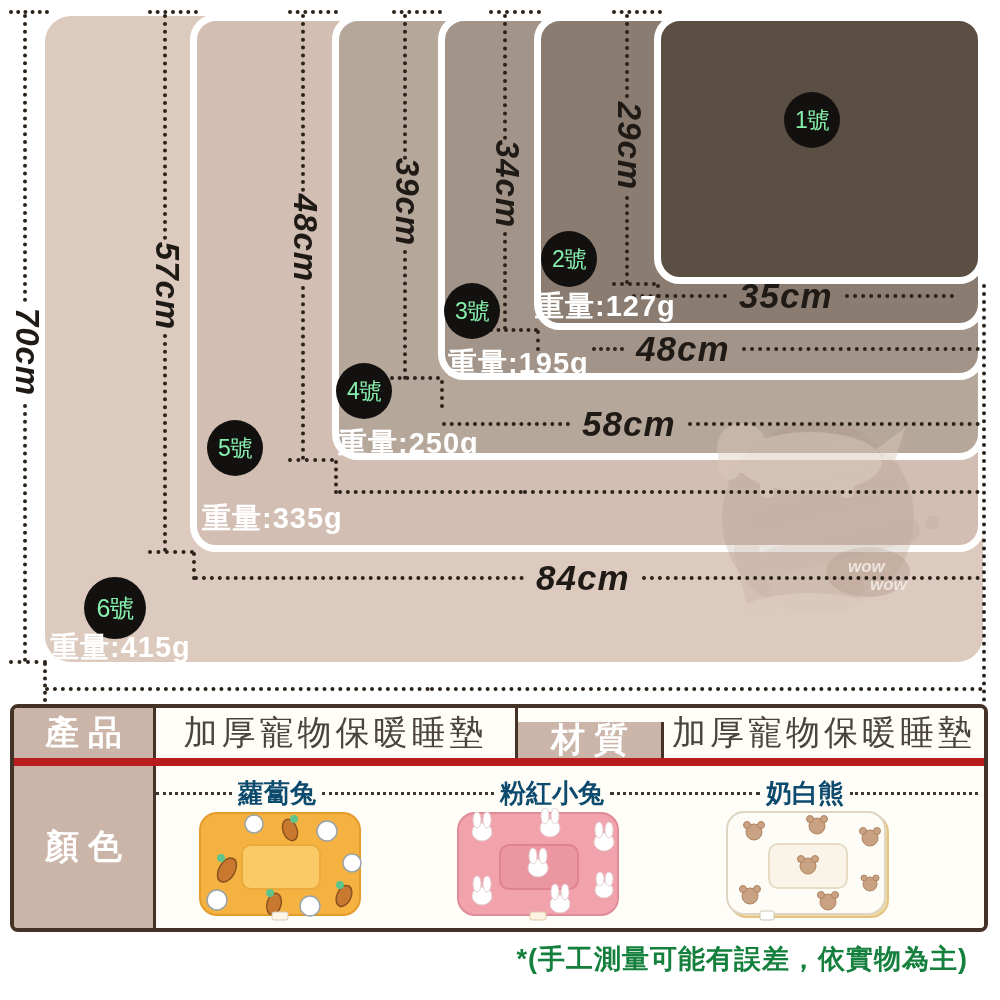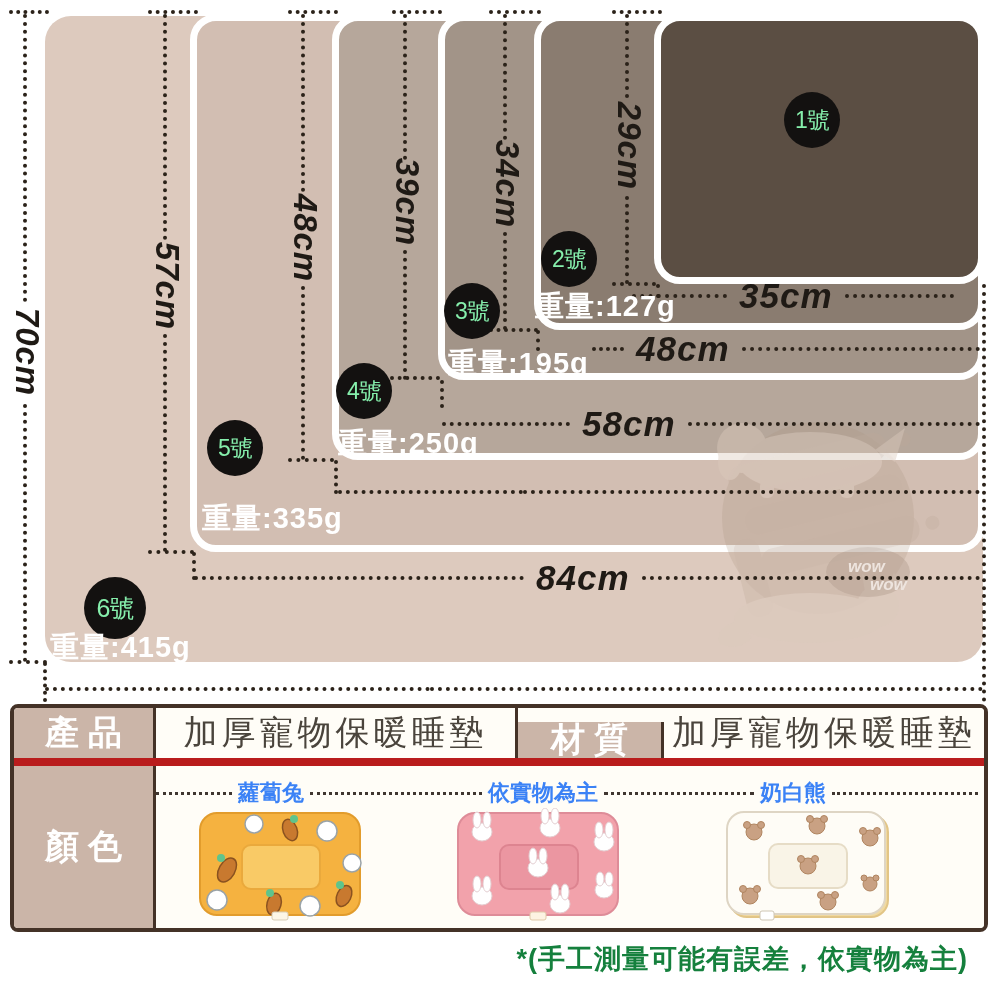--- a/index.html
+++ b/index.html
@@ -49,21 +49,21 @@
          text-indent:9px;border-right:3px solid #443227;}
   .vcell{color:#4a443c;font-weight:normal;font-size:34px;letter-spacing:4px;background:#fffdf7;}
   .w-label{width:142px;}
   .prod-val{width:362px;border-right:3px solid #443227;}
   .mat-head{width:146px;margin-top:14px;}
   .mat-val{flex:1;}
   .colorcell{flex:1;position:relative;background:#fffdf7;}
   .swatchline{position:absolute;left:0;right:6px;top:14px;display:flex;align-items:center;height:26px;}
   .swatchline .seg{height:0;border-top:3px dotted #3f3630;}
   .swatchline .grow{flex:1;}
-  .clabel{font-weight:bold;font-size:22px;color:#3b82f6;padding:0 6px;white-space:nowrap;}
+  .clabel{font-weight:bold;font-size:26px;color:#0c4a6e;padding:0 6px;white-space:nowrap;}
   .mat{position:absolute;top:42px;}
 
   .footnote{position:absolute;right:32px;top:941px;font-weight:bold;font-size:27px;
             color:#15803d;letter-spacing:1px;}
 </style>
 </head>
 <body>
 
 <div class="stage">
 
@@ -201,21 +201,21 @@
       <div class="cell hcell mat-head">材質</div>
       <div class="cell vcell mat-val">加厚寵物保暖睡墊</div>
     </div>
     <div class="row2">
       <div class="cell hcell w-label" style="border-right:3px solid #443227">顏色</div>
       <div class="colorcell">
         <div class="swatchline">
           <i class="seg" style="width:76px"></i>
           <span class="clabel">蘿蔔兔</span>
           <i class="seg" style="width:172px"></i>
-          <span class="clabel">依實物為主</span>
+          <span class="clabel">粉紅小兔</span>
           <i class="seg" style="width:150px"></i>
           <span class="clabel">奶白熊</span>
           <i class="seg grow"></i>
         </div>
 
         <svg class="mat" style="left:38px" width="172" height="114" viewBox="0 0 172 114">
           <rect x="6" y="5" width="160" height="102" rx="17" fill="#f5b240" stroke="#e29c2c" stroke-width="2"></rect>
           <rect x="48" y="37" width="78" height="44" rx="9" fill="#f9ca66" stroke="#eaa93c" stroke-width="2"></rect>
           <g fill="#c8792f" stroke="#8a5220" stroke-width="1.5">
             <ellipse cx="33" cy="62" rx="8" ry="13" transform="rotate(30 33 62)"></ellipse>

